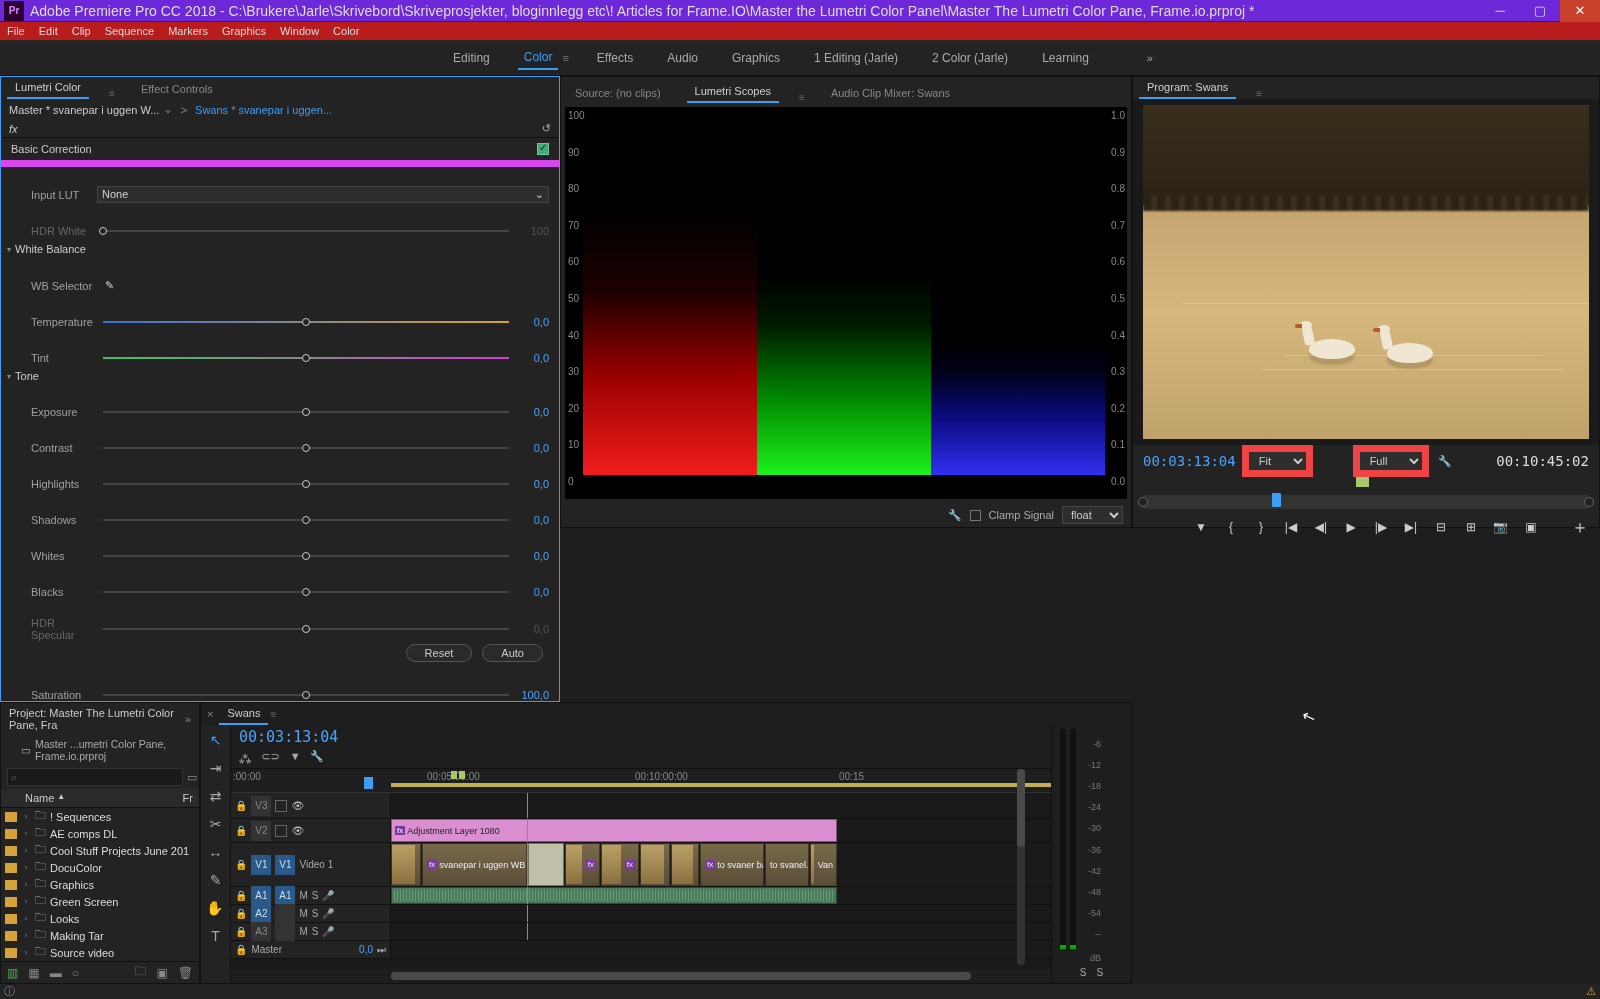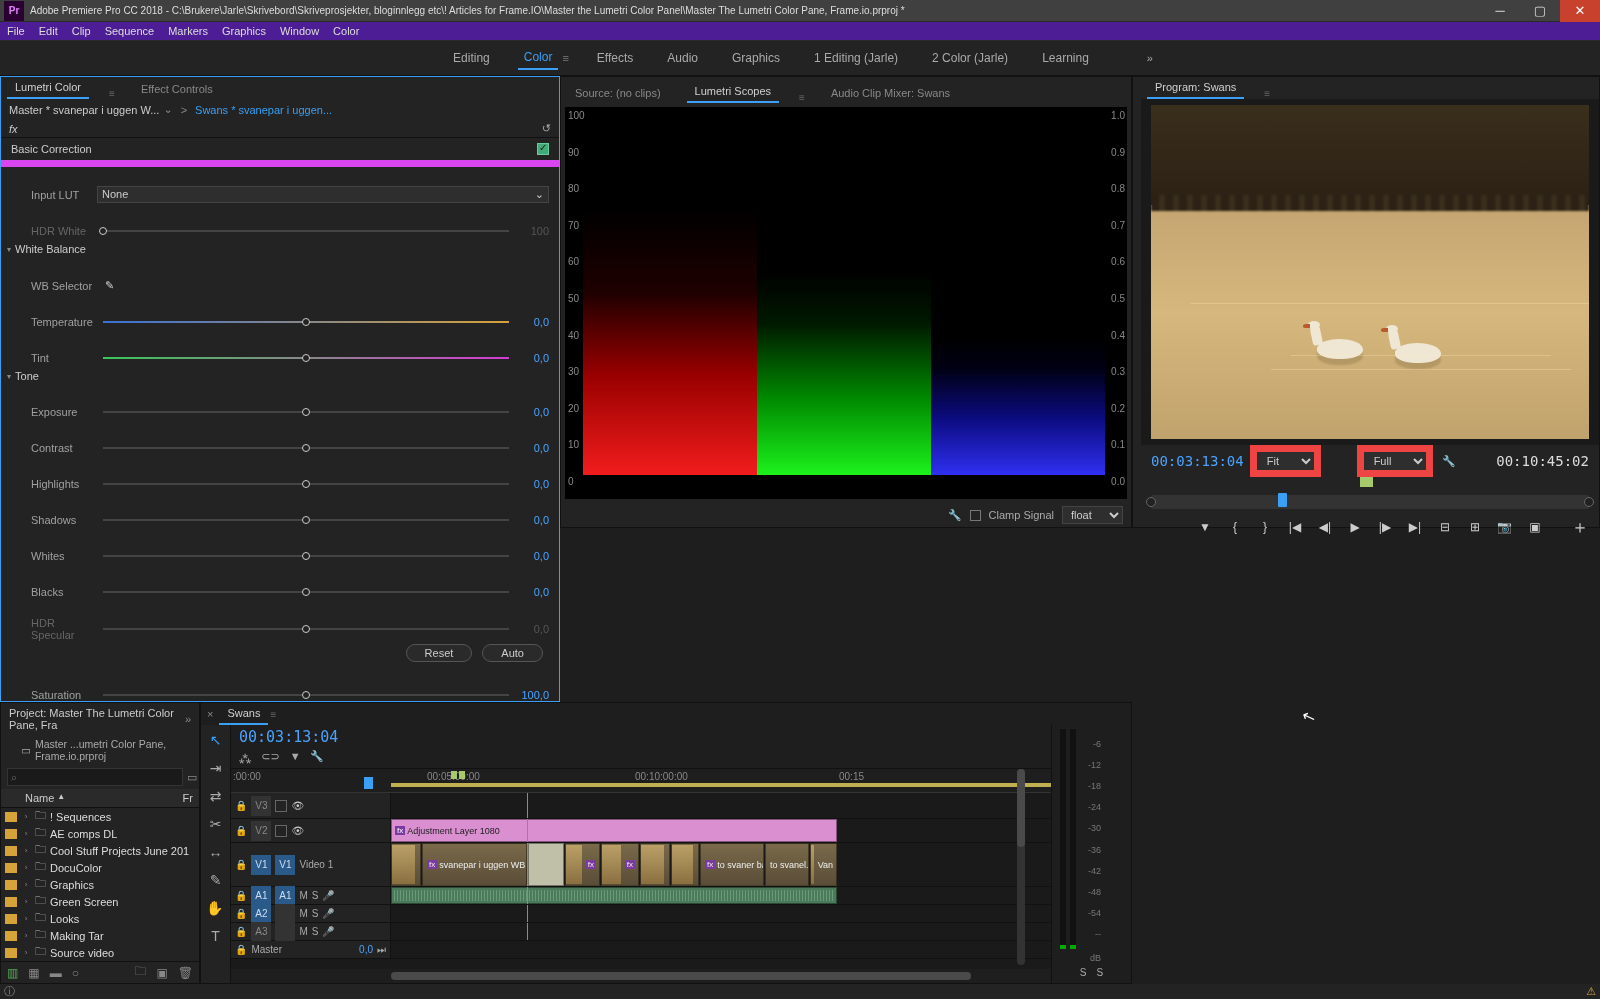--- a/index.html
+++ b/index.html
@@ -1,26 +1,26 @@
 <!DOCTYPE html>
 <html><head>
 <meta charset="utf-8">
 <style>
 * { margin:0; padding:0; box-sizing:border-box; font-family:"Segoe UI",Tahoma,sans-serif; }
 body { background:#1e1e1e; color:#a0a0a0; font-size:11px; overflow:hidden; width:1600px; height:999px; position:relative; }
 
 
-.titlebar { height:22px; background:#404040; display:flex; align-items:center; border-bottom:1px solid #2a2a2a; }
+.titlebar { height:22px; background:#6d28d9; display:flex; align-items:center; border-bottom:1px solid #2a2a2a; }
 .titlebar .logo { width:20px; height:20px; background:#2a0033; color:#e782ff; display:flex; align-items:center; justify-content:center; font-size:10px; font-weight:bold; margin:1px 4px; }
-.titlebar .title { flex:1; font-size:10px; color:#ddd; padding-left:2px; white-space:nowrap; overflow:hidden; }
+.titlebar .title { flex:1; font-size:14px; color:#ddd; padding-left:2px; white-space:nowrap; overflow:hidden; }
 .titlebar .winbtn { width:40px; height:22px; display:flex; align-items:center; justify-content:center; color:#ddd; font-size:13px; }
 .titlebar .winbtn.close { background:#c8412d; color:#fff; }
 
 
-.menubar { height:19px; background:#4c1d95; display:flex; align-items:center; border-bottom:1px solid #2a2a2a; }
+.menubar { height:19px; background:#b91c1c; display:flex; align-items:center; border-bottom:1px solid #2a2a2a; }
 .menubar span { padding:0 7px; font-size:11px; color:#ddd; cursor:pointer; }
 
 
 .workspacebar { height:35px; background:#232323; display:flex; align-items:center; justify-content:center; gap:22px; border-bottom:1px solid #111; }
 .workspacebar .ws { font-size:12px; color:#aaa; padding:4px 6px; }
 .workspacebar .ws.active { color:#3a9ff5; border-bottom:2px solid #3a9ff5; }
 .workspacebar .menu-icon { color:#7b7b7b; font-size:11px; margin-left:-18px; }
 .workspacebar .overflow { color:#aaa; margin-left:30px; }
 
 
@@ -42,21 +42,21 @@
 .channel .fill { position:absolute; bottom:6%; width:100%; }
 .channel.r .fill { height:85%; background:linear-gradient(to top, rgba(255,30,30,0.95) 0%, rgba(255,0,0,0.6) 30%, rgba(200,0,0,0.15) 55%, transparent 80%); }
 .channel.g .fill { height:65%; background:linear-gradient(to top, rgba(30,255,30,0.95) 0%, rgba(0,230,0,0.6) 30%, rgba(0,160,0,0.15) 60%, transparent 80%); }
 .channel.b .fill { height:42%; background:linear-gradient(to top, rgba(50,50,255,0.95) 0%, rgba(20,20,230,0.55) 35%, rgba(0,0,160,0.12) 65%, transparent 85%); }
 .scopes-footer { height:24px; display:flex; align-items:center; justify-content:flex-end; gap:8px; padding:0 8px; color:#aaa; font-size:11px; }
 .scopes-footer .wrench { color:#aaa; }
 .scopes-footer .cb { width:11px; height:11px; border:1px solid #777; display:inline-block; }
 .scopes-footer select { background:#2e2e2e; color:#ccc; border:1px solid #444; font-size:11px; padding:1px 14px 1px 4px; }
 
 
-.program { display:flex; flex-direction:column;padding-left:8px; }
+.program { display:flex; flex-direction:column; }
 .program-body { flex:1; display:flex; align-items:center; justify-content:center; background:#1a1a1a; padding:6px 10px; }
 .video-frame { width:540px; height:334px; position:relative; overflow:hidden; }
 .sky { position:absolute; inset:0; background:linear-gradient(to bottom,#6b5838 0%,#5f4d33 28%,#c4a470 30%,#d6b87e 62%,#c0a36c 100%); }
 .trees { position:absolute; top:0; height:30%; left:0; right:0; background:linear-gradient(to bottom,#3a2e1c,#2b2114); }
 .trees::after { content:""; position:absolute; bottom:-6px; left:0; right:0; height:16px; background:repeating-linear-gradient(90deg,#2b2114 0 8px,#3a2f1d 8px 14px); filter:blur(1px); }
 .swan { position:absolute; width:60px; height:36px; }
 .swan .body { position:absolute; bottom:0; left:6px; width:46px; height:20px; background:#efe7d4; border-radius:48% 52% 45% 45%; box-shadow:0 6px 2px rgba(80,60,30,0.2); }
 .swan .neck { position:absolute; bottom:14px; left:0px; width:10px; height:22px; background:#efe7d4; border-radius:40% 40% 20% 20%; transform:rotate(-12deg); }
 .swan .head { position:absolute; bottom:30px; left:-3px; width:12px; height:8px; background:#efe7d4; border-radius:50%; }
 .swan .beak { position:absolute; bottom:31px; left:-8px; width:7px; height:4px; background:#b85a2c; border-radius:40% 0 0 40%; }

